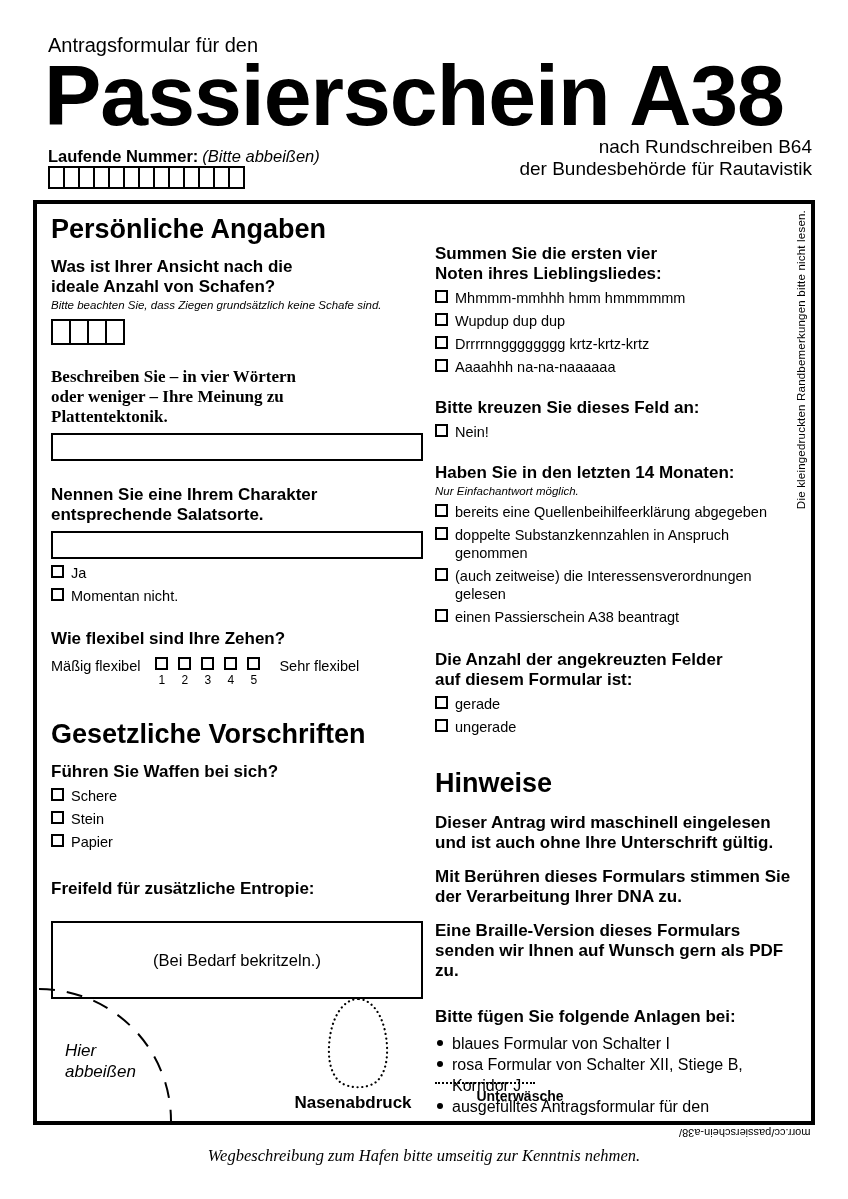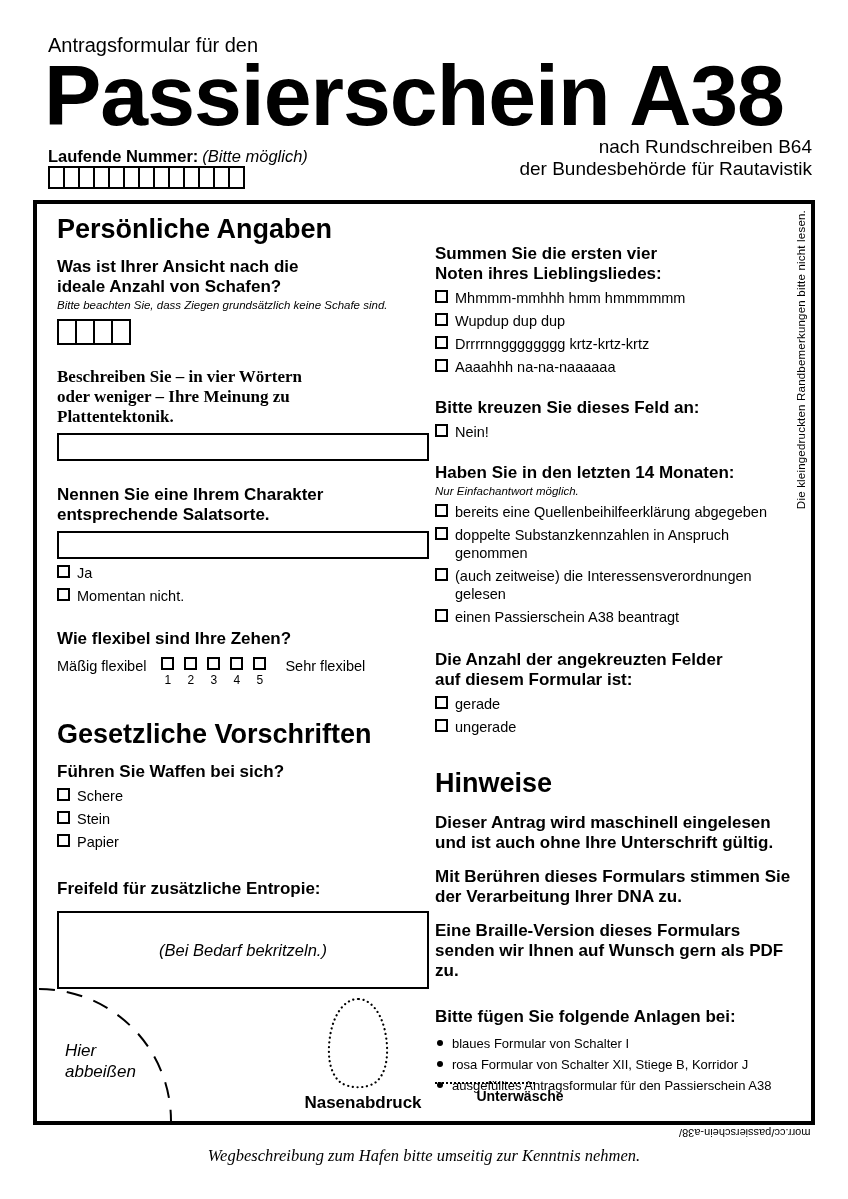--- a/index.html
+++ b/index.html
@@ -25,21 +25,21 @@
   .form-border {
     position:absolute; left:33px; top:200px; width:782px; height:925px;
     border:4px solid #000; overflow:hidden;
   }
   .margin-note {
     position:absolute; right:4px; top:6px;
     writing-mode:vertical-rl; transform:rotate(180deg);
     font-size:11.5px; letter-spacing:0.2px;
   }
 
-  .col-left  { position:absolute; left:20px;  top:10px; width:372px; }
+  .col-left  { position:absolute; left:14px;  top:10px; width:372px; }
   .col-right { position:absolute; left:398px; top:40px; width:364px; }
 
   h2 { font-size:27px; font-weight:bold; line-height:31px; }
   .q { font-size:17px; font-weight:bold; line-height:20px; }
   .small-note { font-size:11.5px; font-style:italic; margin-top:2px; }
 
   .cb { display:flex; align-items:flex-start; margin-top:5px; font-size:14.5px; line-height:18px; }
   .cb .box { flex:0 0 auto; width:13px; height:13px; border:2px solid #000; margin:1px 7px 0 0; background:#fff; }
 
   .comb { display:flex; margin-top:8px; }
@@ -48,50 +48,50 @@
 
   .text-input { width:372px; height:28px; border:2px solid #000; margin-top:6px; background:#fff; }
 
   .flex-scale { display:flex; align-items:flex-start; margin-top:8px; font-size:14.5px; }
   .flex-scale .side { margin-top:1px; }
   .scale-boxes { display:flex; margin:0 12px; }
   .scale-item { display:flex; flex-direction:column; align-items:center; width:19px; margin-right:4px; }
   .scale-item .box { width:13px; height:13px; border:2px solid #000; background:#fff; }
   .scale-item .num { font-size:12px; margin-top:3px; }
 
-  .entropy-box { width:372px; height:78px; border:2px solid #000; margin-top:12px;
-    display:flex; align-items:center; justify-content:center; font-size:16.5px; font-style:italic; }
+  .entropy-box { width:372px; height:78px; border:2px solid #000; margin-top:22px;
+    display:flex; align-items:center; justify-content:center; font-size:16.5px; }
 
   .hint-p { font-size:17px; font-weight:bold; line-height:20px; margin-top:14px; }
   .bullets { margin-top:6px; }
-  .bullet-item { display:flex; font-size:13px; line-height:21px; }
+  .bullet-item { display:flex; font-size:16px; line-height:21px; }
   .bullet-item .dot { flex:0 0 auto; width:6px; height:6px; border-radius:50%; background:#000; margin:7px 9px 0 2px; }
 
   .underwear { position:absolute; left:398px; top:878px; }
   .dotline { width:100px; border-top:2px dotted #000; }
   .uw-label { width:170px; text-align:center; font-size:14px; font-weight:bold; margin-top:4px; }
 
   .bite-text { position:absolute; left:28px; top:836px; font-size:17px; font-style:italic; line-height:21px; }
   .bite-arc { position:absolute; left:-2px; top:769px; }
   .nose-svg { position:absolute; left:286px; top:792px; }
-  .nose-label { position:absolute; left:256px; top:889px; width:140px; text-align:center; font-size:17px; font-weight:bold; }
+  .nose-label { position:absolute; left:246px; top:889px; width:140px; text-align:center; font-size:17px; font-weight:bold; }
 
   
   .footer-note { position:absolute; left:0; top:1146px; width:100%; text-align:center; font-size:16.5px; font-style:italic;font-family:Liberation Serif, serif; }
   .footer-url { position:absolute; right:38px; top:1127px; font-size:11px; transform:rotate(180deg); }
 </style>
 </head>
 <body>
 
 <div class="page">
 
   <div class="pretitle">Antragsformular für den</div>
   <div class="main-title">Passierschein A38</div>
   <div class="serial-row">
-    <span class="lbl">Laufende Nummer:</span><span class="hint">(Bitte möglich)</span>
+    <span class="lbl">Laufende Nummer:</span><span class="hint">(Bitte abbeißen)</span>
   </div>
   <div class="serial-boxes">
     <span class="cell"></span>
       <span class="cell"></span>
       <span class="cell"></span>
       <span class="cell"></span>
       <span class="cell"></span>
       <span class="cell"></span>
       <span class="cell"></span>
       <span class="cell"></span>

